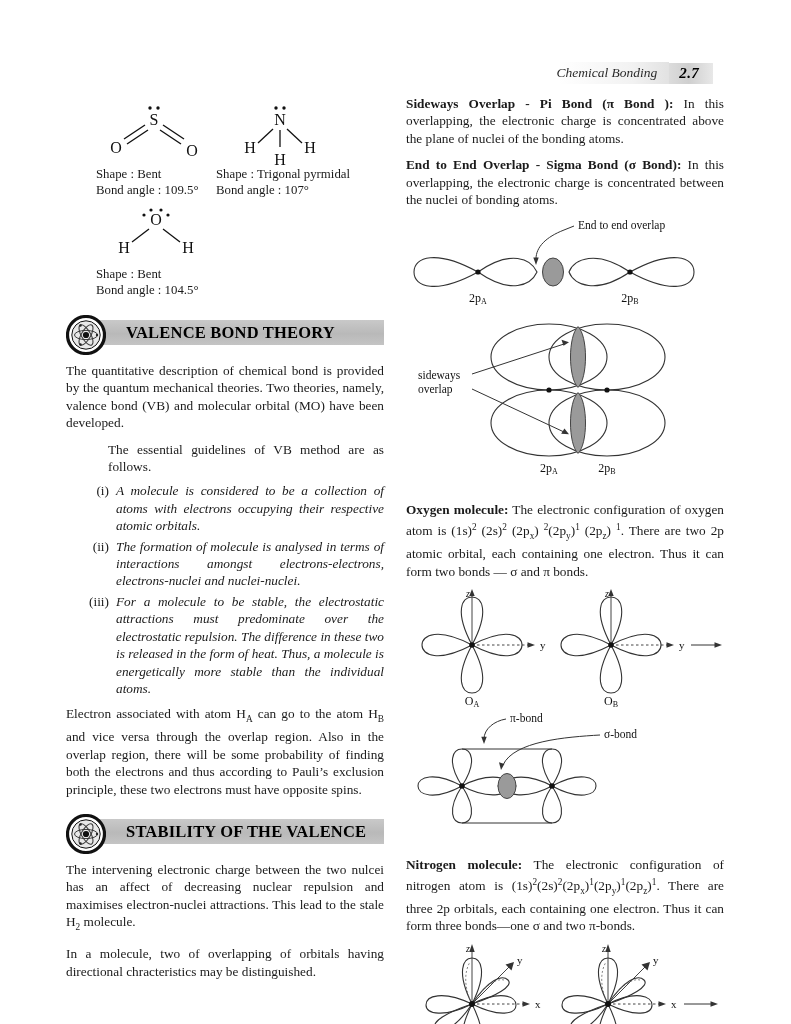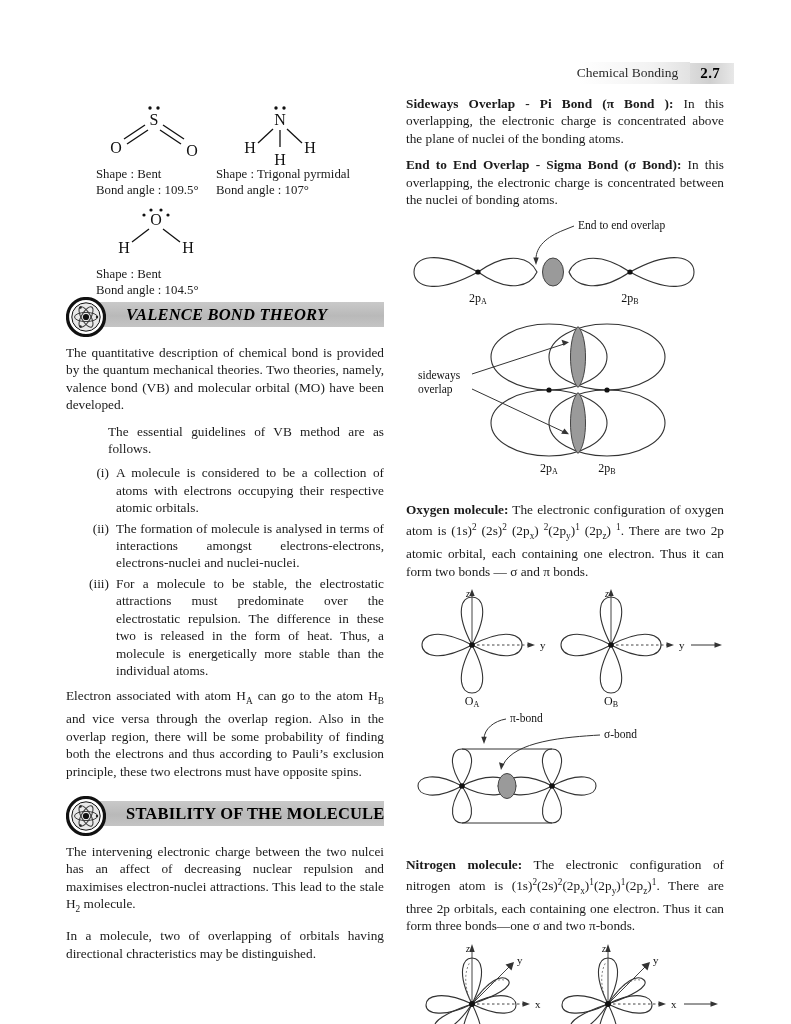--- a/index.html
+++ b/index.html
@@ -17,24 +17,25 @@
     height: 1024px;
     background: #ffffff;
     overflow: hidden;
     box-sizing: border-box;
   }
 
   
   .page-header {
     position: absolute;
     top: 62px;
-    right: 57px;
+    right: 78px;
     display: flex;
     align-items: center;
     height: 22px;
+    font-style: italic;
   }
   .header-title {
     font-size: 13.5px;
     color: #2b2b2b;
     padding: 2px 12px 2px 10px;
     line-height: 18px;
     background: linear-gradient(to right, #ffffff 0%, #ffffff 10%, #f2f2f2 70%, #e2e2e2 100%);
     display: flex;
     align-items: center;
   }
@@ -80,20 +81,21 @@
   .numitem .marker {
     width: 28px;
     flex: 0 0 28px;
     text-align: right;
     padding-right: 7px;
     box-sizing: border-box;
   }
   .numitem .itxt {
     flex: 1 1 auto;
     text-align: justify;
+    font-style: italic;
   }
 
   
   .section-head {
     position: relative;
     height: 34px;
     margin: 16px 0 13px 0;
   }
   .section-bar {
     position: absolute;
@@ -208,21 +210,21 @@
           <line x1="53" y1="24" x2="36" y2="37" stroke="#111" stroke-width="1.3"></line>
           <line x1="67" y1="24" x2="84" y2="37" stroke="#111" stroke-width="1.3"></line>
           <text x="28" y="48" font-family="Liberation Serif, serif" font-size="16" text-anchor="middle" fill="#111">H</text>
           <text x="92" y="48" font-family="Liberation Serif, serif" font-size="16" text-anchor="middle" fill="#111">H</text>
         </svg>
         <div class="shape-cap" style="margin-top:4px;">Shape : Bent</div>
         <div class="shape-cap">Bond angle : 104.5°</div>
       </div>
     </div>
 
-    <div class="section-head" style="margin-top:4px;font-style:italic;">
+    <div class="section-head" style="margin-top:22px;">
       <div class="section-bar"></div>
       <svg class="atom-icon" viewBox="0 0 40 40">
         <circle cx="20" cy="20" r="18.5" fill="#ffffff" stroke="#111111" stroke-width="3.2"></circle>
         <circle cx="20" cy="20" r="14.2" fill="#e9e9e9" stroke="#111111" stroke-width="1"></circle>
         <ellipse cx="20" cy="20" rx="11.5" ry="4.6" fill="none" stroke="#3a3a3a" stroke-width="1"></ellipse>
         <ellipse cx="20" cy="20" rx="11.5" ry="4.6" fill="none" stroke="#3a3a3a" stroke-width="1" transform="rotate(60 20 20)"></ellipse>
         <ellipse cx="20" cy="20" rx="11.5" ry="4.6" fill="none" stroke="#3a3a3a" stroke-width="1" transform="rotate(120 20 20)"></ellipse>
         <circle cx="20" cy="20" r="3.1" fill="#111111"></circle>
         <circle cx="31" cy="20" r="1.2" fill="#222"></circle>
         <circle cx="14.5" cy="10.5" r="1.2" fill="#222"></circle>
@@ -259,21 +261,21 @@
         <circle cx="20" cy="20" r="18.5" fill="#ffffff" stroke="#111111" stroke-width="3.2"></circle>
         <circle cx="20" cy="20" r="14.2" fill="#e9e9e9" stroke="#111111" stroke-width="1"></circle>
         <ellipse cx="20" cy="20" rx="11.5" ry="4.6" fill="none" stroke="#3a3a3a" stroke-width="1"></ellipse>
         <ellipse cx="20" cy="20" rx="11.5" ry="4.6" fill="none" stroke="#3a3a3a" stroke-width="1" transform="rotate(60 20 20)"></ellipse>
         <ellipse cx="20" cy="20" rx="11.5" ry="4.6" fill="none" stroke="#3a3a3a" stroke-width="1" transform="rotate(120 20 20)"></ellipse>
         <circle cx="20" cy="20" r="3.1" fill="#111111"></circle>
         <circle cx="31" cy="20" r="1.2" fill="#222"></circle>
         <circle cx="14.5" cy="10.5" r="1.2" fill="#222"></circle>
         <circle cx="14.5" cy="29.5" r="1.2" fill="#222"></circle>
       </svg>
-      <div class="section-bar-title">STABILITY OF THE MOLECULE</div>
+      <div class="section-bar-title">STABILITY OF THE VALENCE</div>
     </div>
 
     <p class="body">
       <span>The intervening electronic charge between the two nulcei has an affect of decreasing nuclear repulsion and maximises electron-nuclei attractions. This lead to the stale H</span><span class="subsc">2</span><span> molecule.</span>
     </p>
 
 
     <p class="body">In a molecule, two of overlapping of orbitals having directional chracteristics may be distinguished.</p>
   </div>
 

